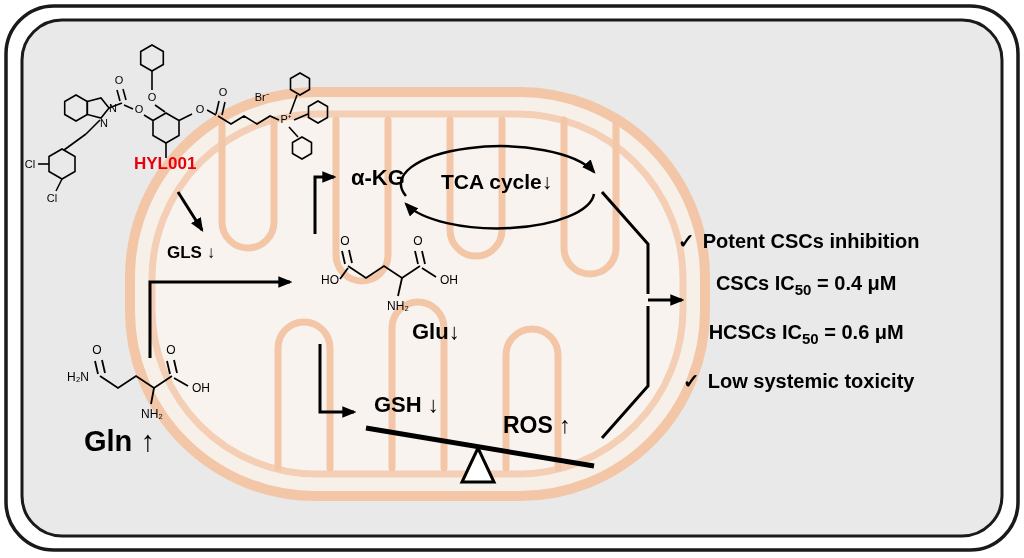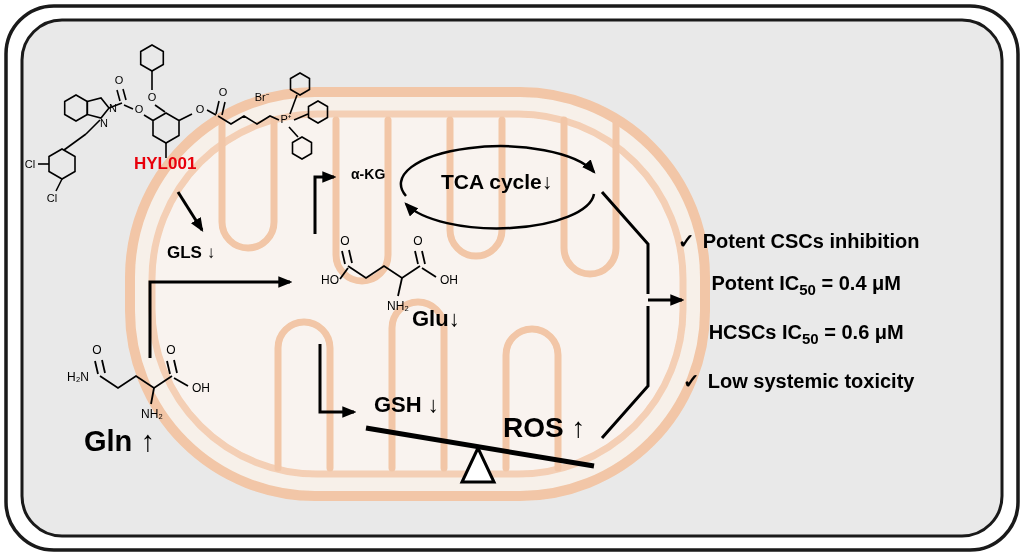--- a/index.html
+++ b/index.html
@@ -2,25 +2,25 @@
 <html><head>
 <meta charset="utf-8">
 <style>
   html,body{margin:0;padding:0;background:#ffffff;font-family:"Liberation Sans",sans-serif;}
   .canvas{position:relative;width:1024px;height:558px;background:#ffffff;overflow:hidden;}
   .canvas svg{position:absolute;left:0;top:0;}
   .label{position:absolute;font-weight:bold;color:#000;white-space:nowrap;line-height:1;}
   .lbl-hyl{left:134px;top:155px;font-size:17px;color:#e8000b;}
   .lbl-gls{left:167px;top:244px;font-size:17px;}
   .lbl-gln{left:84px;top:427px;font-size:29px;}
-  .lbl-glu{left:412px;top:308px;font-size:22px;}
-  .lbl-akg{left:351px;top:167px;font-size:14px;}
+  .lbl-glu{left:412px;top:321px;font-size:22px;}
+  .lbl-akg{left:351px;top:167px;font-size:22px;}
   .lbl-tca{left:441px;top:171px;font-size:21px;}
   .lbl-gsh{left:374px;top:394px;font-size:22px;text-align:right;}
-  .lbl-ros{left:503px;top:414px;font-size:28px;}
+  .lbl-ros{left:503px;top:414px;font-size:23px;}
   .results{position:absolute;left:678px;top:229px;font-weight:bold;font-size:20px;color:#000;}
   .res-row{line-height:24px;margin-bottom:18px;white-space:nowrap;text-align:center;}
   .res-row.indent{padding-left:15px;}
   .res-row sub{font-size:15px;}
   .check{margin-right:8px;}
 </style>
 </head>
 <body>
 
 <div class="canvas">
@@ -161,21 +161,21 @@
 <div class="label lbl-akg">α-KG</div>
 <div class="label lbl-tca">TCA cycle↓</div>
 <div class="label lbl-gsh">GSH ↓</div>
 <div class="label lbl-ros">ROS ↑</div>
 
 <div class="results">
   <div class="res-row">
     <span class="check">✓</span><span>Potent CSCs inhibition</span>
   </div>
   <div class="res-row indent">
-    <span>Potent IC</span><sub>50</sub><span> = 0.4 μM</span>
+    <span>CSCs IC</span><sub>50</sub><span> = 0.4 μM</span>
   </div>
   <div class="res-row indent">
     <span>HCSCs IC</span><sub>50</sub><span> = 0.6 μM</span>
   </div>
   <div class="res-row">
     <span class="check">✓</span><span>Low systemic toxicity</span>
   </div>
 </div>
 
 </div>

